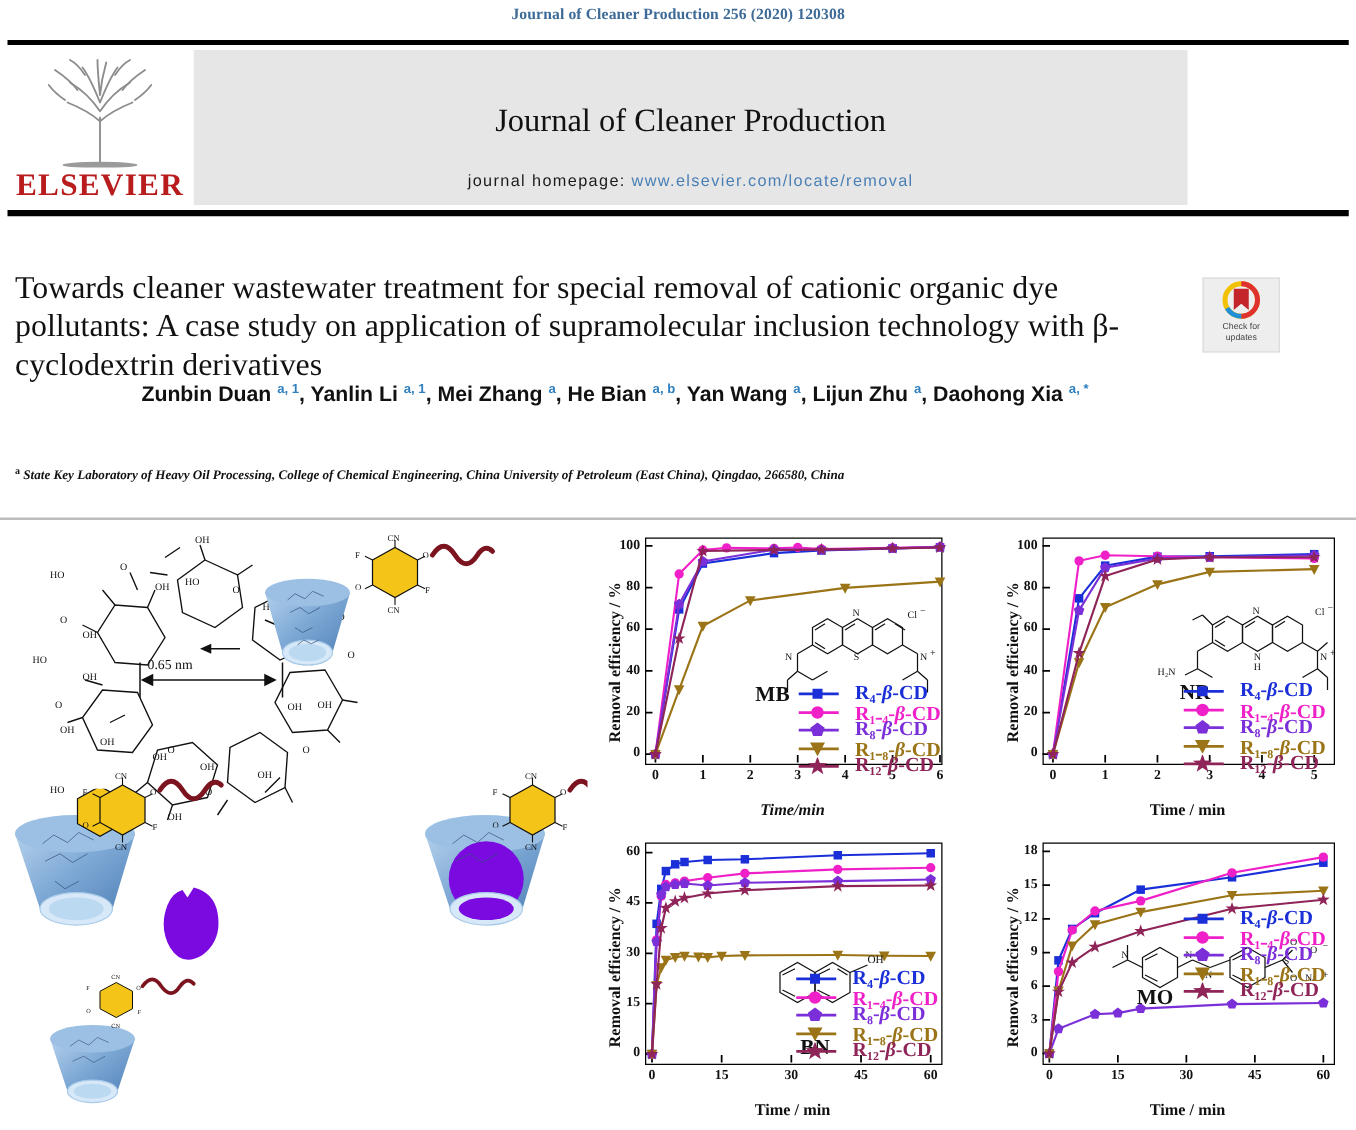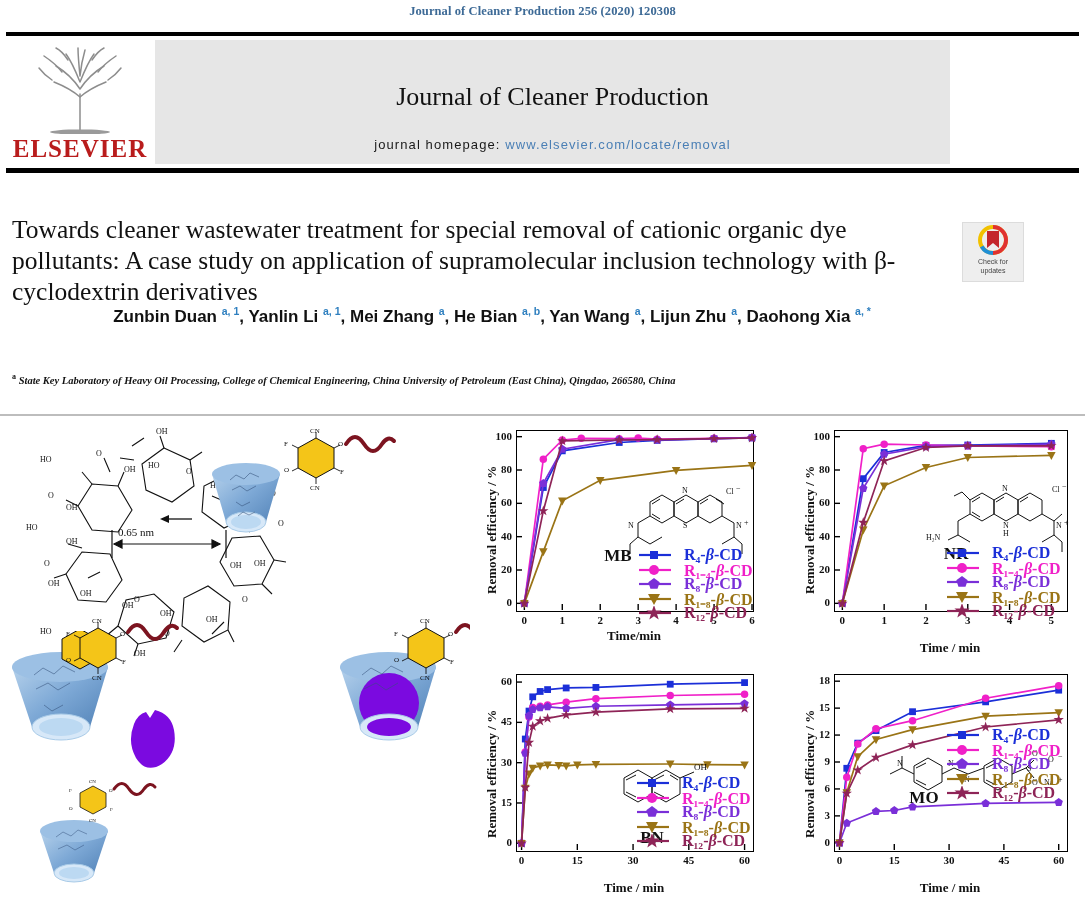--- a/index.html
+++ b/index.html
@@ -472,21 +472,21 @@
               <text x="93" y="48">S</text>
               <text x="136" y="14">Cl</text>
               <text x="146" y="11">−</text>
               <text x="38" y="48">N</text>
               <text x="146" y="48">N</text>
               <text x="154" y="45">+</text>
             </g>
           </svg></div>
         <div class="mol-name" style="left: 118px; top: 128px; width: 60px;">MB</div>
         <div class="ylab" style="left: 14px; top: 176px;">Removal efficiency / %</div>
-        <div class="xlab" style="left: 46px; top: 210px; width: 236px;">Time/min</div>
+        <div class="xlab" style="left: 46px; top: 222px; width: 236px; font-style: italic;">Time/min</div>
         <div class="legend" style="left: 168px; top: 130px;">
           <div class="leg-row">
             <svg width="34" height="14" viewBox="0 0 34 14">
               <line x1="1" y1="7" x2="33" y2="7" stroke="#1b2fd8" stroke-width="2.2"></line>
               <rect x="12" y="3" width="8" height="8" fill="#1b2fd8"></rect>
             </svg>
             <span class="leg-txt" style="color:#1b2fd8">R₄-<i>β</i>-CD</span>
           </div>
           <div class="leg-row">
             <svg width="34" height="14" viewBox="0 0 34 14">

